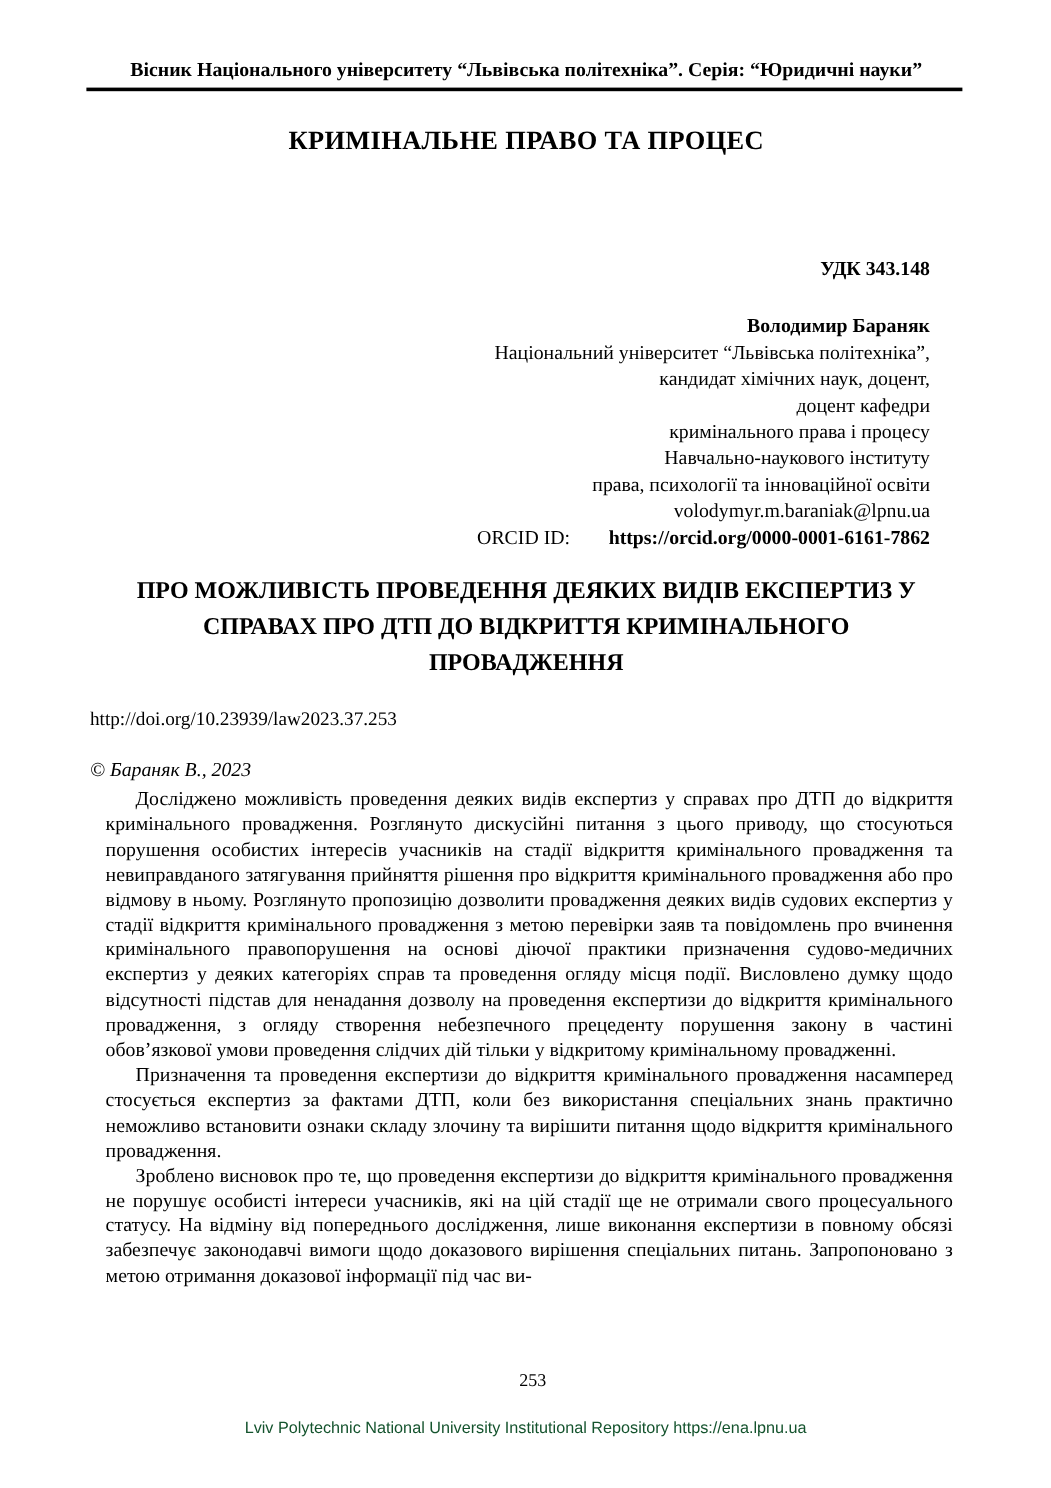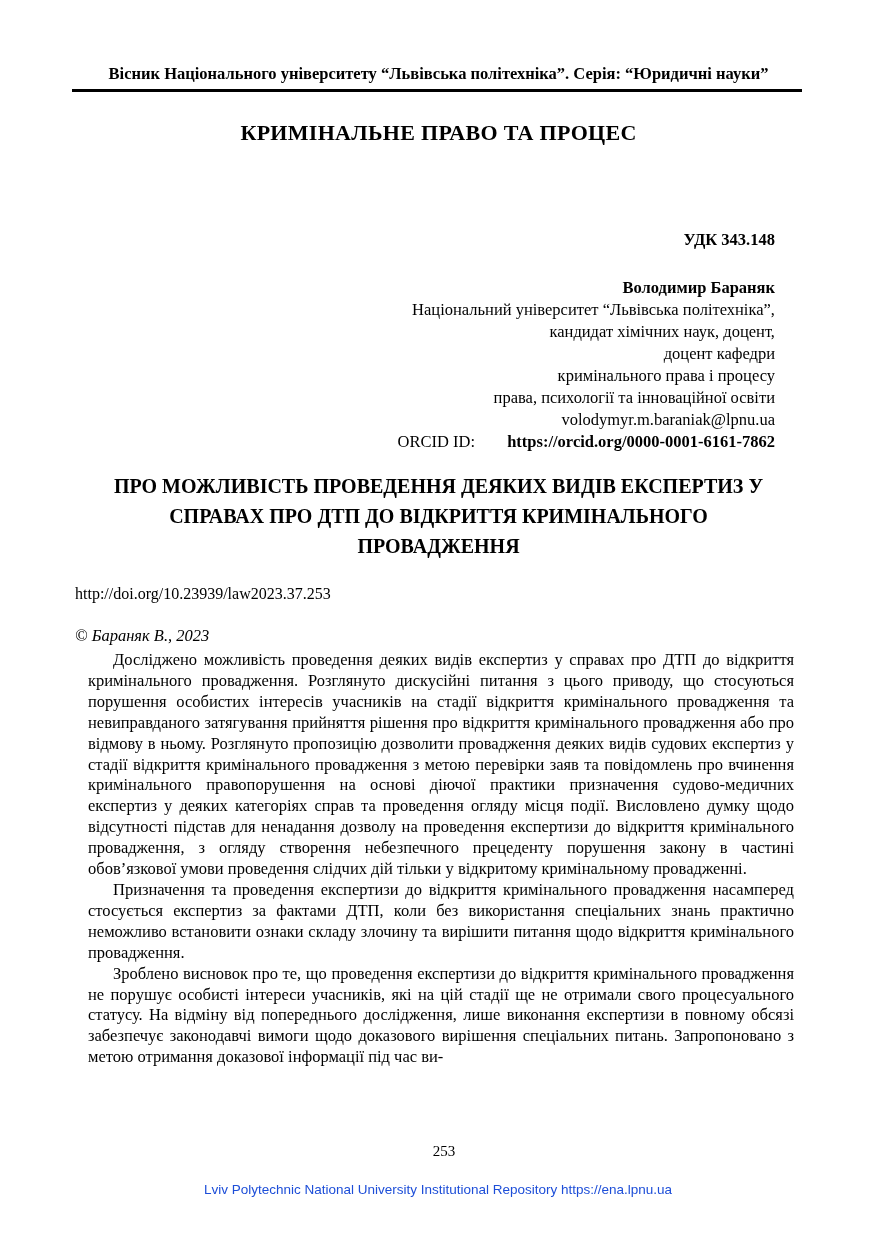--- a/index.html
+++ b/index.html
@@ -8,21 +8,21 @@
     width: 876px;
     height: 1240px;
     background: #ffffff;
     box-sizing: border-box;
     padding: 0 74px 0 75px;
     font-family: "Liberation Serif", "DejaVu Serif", serif;
     color: #000;
     overflow: hidden;
   }
   .journal-header {
-    margin-top: 64px;
+    margin-top: 48px;
     text-align: center;
     font-weight: bold;
     font-size: 16.5px;
     line-height: 20px;
   }
   .header-rule {
     border: none;
     border-top: 3px solid #000;
     margin: 5px 0 0 -3px;
   }
@@ -92,21 +92,21 @@
     font-size: 15px;
   }
   .footer-line {
     position: absolute;
     bottom: 43px;
     left: 0;
     right: 0;
     text-align: center;
     font-family: "Liberation Sans", "DejaVu Sans", sans-serif;
     font-size: 13.5px;
-    color: #1d4ed8;
+    color: #14532d;
   }
   a, .link-plain { color: inherit; text-decoration: none; }
 </style>
 </head>
 <body>
 
 <div class="page">
 
   <div class="journal-header">Вісник Національного університету “Львівська політехніка”. Серія: “Юридичні науки”</div>
 
@@ -116,20 +116,21 @@
   <div class="section-title">КРИМІНАЛЬНЕ ПРАВО ТА ПРОЦЕС</div>
 
   <div class="udc">УДК 343.148</div>
 
   <div class="author-block">
     <div class="author-name">Володимир Бараняк</div>
     <div>Національний університет “Львівська політехніка”,</div>
     <div>кандидат хімічних наук, доцент,</div>
     <div>доцент кафедри</div>
     <div>кримінального права і процесу</div>
+    <div>Навчально-наукового інституту</div>
     <div>права, психології та інноваційної освіти</div>
     <div class="link-plain">volodymyr.m.baraniak@lpnu.ua</div>
     <div>
       <span>ORCID ID: </span>
       <span class="orcid-url link-plain">https://orcid.org/0000-0001-6161-7862</span>
     </div>
   </div>
 
   <div class="article-title">ПРО МОЖЛИВІСТЬ ПРОВЕДЕННЯ ДЕЯКИХ ВИДІВ ЕКСПЕРТИЗ У СПРАВАХ ПРО ДТП ДО ВІДКРИТТЯ КРИМІНАЛЬНОГО ПРОВАДЖЕННЯ</div>
 

